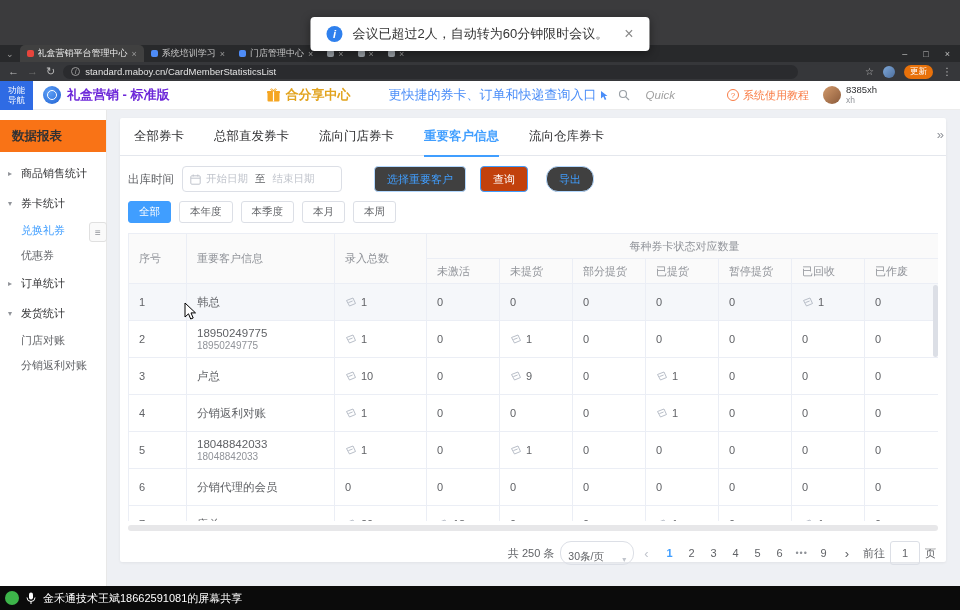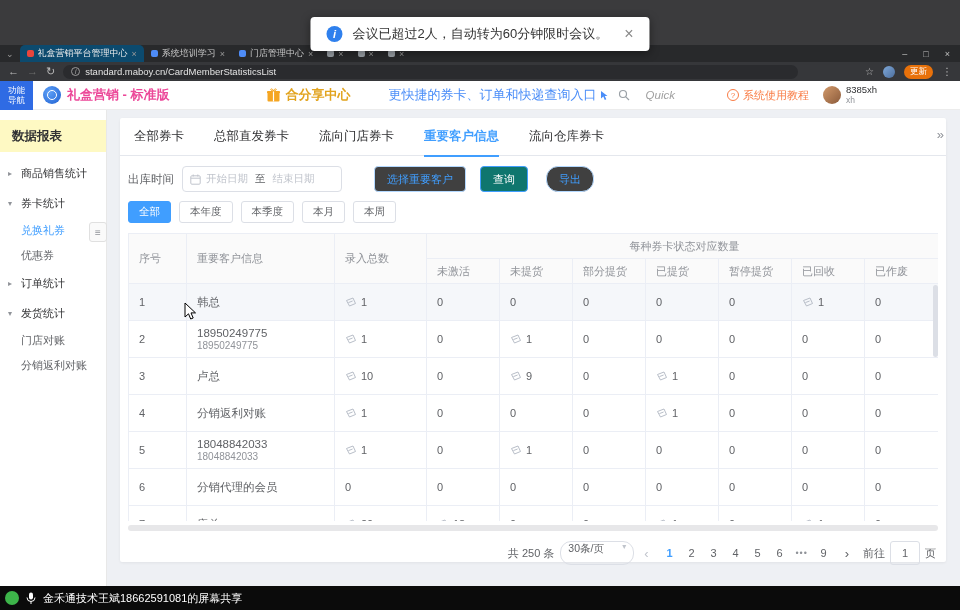--- a/index.html
+++ b/index.html
@@ -16,21 +16,21 @@
   .notice-text { font-size:13px; color:#333; }
   .notice-close { color:#8a8a8a; font-size:16px; margin-left:6px; cursor:pointer; }
 
   
   .tabbar { position:absolute; top:45px; left:0; width:960px; height:17px; background:#28292b;
     display:flex; align-items:flex-end; z-index:6; }
   .tab-strip { display:flex; align-items:flex-end; height:17px; flex:1; min-width:0; }
   .tabsearch { color:#9a9a9a; font-size:9px; padding:0 6px; align-self:center; }
   .btab { height:17px; display:flex; align-items:center; gap:4px; padding:0 7px; font-size:9px;
     color:#c9c9c9; white-space:nowrap; overflow:hidden; max-width:150px; }
-  .btab.active { background:#0c4a6e; border-radius:5px 5px 0 0; color:#ededed; }
+  .btab.active { background:#404040; border-radius:5px 5px 0 0; color:#ededed; }
   .favicon { width:7px; height:7px; border-radius:2px; flex:0 0 auto; }
   .btab-label { overflow:hidden; text-overflow:ellipsis; max-width:108px; }
   .tab-close { color:#9a9a9a; font-size:9px; }
   .win-controls { display:flex; align-items:center; gap:16px; color:#c0c0c0; font-size:9px; padding:0 10px; align-self:center; }
 
   .addressbar { position:absolute; top:62px; left:0; width:960px; height:19px; background:#36373a;
     display:flex; align-items:center; gap:8px; padding:0 8px; z-index:6; }
   .nav-ic { color:#bdbdbd; font-size:11px; line-height:1; }
   .nav-ic.dim { color:#6d6d6d; }
   .urlbox { flex:1; max-width:735px; height:14px; background:#2a2b2e; border-radius:7px;
@@ -43,38 +43,38 @@
   .update-pill { background:#e8710a; color:#fff; font-size:8.5px; padding:1px 6px; border-radius:8px; }
 
   
   .app-header { position:absolute; top:81px; left:0; width:960px; height:29px; background:#fff;
     border-bottom:1px solid #ececec; display:flex; align-items:center; z-index:4; }
   .nav-box { width:33px; height:29px; background:#2f6be4; color:#fff; font-size:8.5px; line-height:1.2;
     display:flex; flex-direction:column; align-items:center; justify-content:center; flex:0 0 auto; }
   .brand-logo { width:18px; height:18px; border-radius:50%; background:radial-gradient(circle at 35% 35%, #5ea0f7, #1d5fd0);
     margin-left:10px; position:relative; flex:0 0 auto; }
   .brand-logo::after { content:''; position:absolute; inset:4px; border:1.5px solid #fff; border-radius:50%; }
-  .brand-text { margin-left:6px; font-size:13px; font-weight:bold; color:#ec4899; white-space:nowrap; }
+  .brand-text { margin-left:6px; font-size:13px; font-weight:bold; color:#6d28d9; white-space:nowrap; }
   .share-center { margin-left:96px; display:flex; align-items:center; gap:5px; font-size:13px; font-weight:bold; color:#e2a41f; white-space:nowrap; }
   .quick-hint { margin-left:38px; font-size:13px; color:#4a8df8; white-space:nowrap; }
   .pointer-ic { margin-left:3px; display:flex; }
   .quick-search { display:flex; align-items:flex-start; gap:16px; margin-left:8px; color:#a0a0a0; font-size:11.5px;font-style:italic; }
   .tutorial { margin-left:52px; display:flex; align-items:center; gap:4px; color:#f97c45; font-size:11px; white-space:nowrap; }
   .q-icon { width:12px; height:12px; border:1px solid #f97c45; border-radius:50%; color:#f97c45; font-size:8px;
     display:flex; align-items:center; justify-content:center; }
   .user { margin-left:14px; display:flex; align-items:center; gap:5px; margin-right:6px; }
   .user-avatar { width:18px; height:18px; border-radius:50%; background:linear-gradient(135deg,#d39a6b,#8a5a3a); }
   .user-names { display:flex; flex-direction:column; line-height:1.15; }
   .user-name { font-size:9.5px; color:#303133; }
   .user-handle { font-size:8.5px; color:#909399; }
 
   
   .sidebar { position:absolute; top:110px; left:0; width:107px; height:476px; background:#fff;
     border-right:1px solid #e8e8e8; z-index:2; }
-  .sb-title { margin-top:10px; height:32px; background:#fef9c3; display:flex; align-items:center;
+  .sb-title { margin-top:10px; height:32px; background:#f97316; display:flex; align-items:center;
     padding-left:12px; font-size:12.5px; font-weight:bold; color:#303133; }
   .sb-menu { padding-top:6px; }
   .sb-group { display:flex; align-items:center; gap:5px; height:30px; padding-left:8px;
     font-size:11px; color:#303133; cursor:pointer; }
   .caret { font-size:8px; color:#909399; width:8px; }
   .sb-child { height:25px; display:flex; align-items:center; padding-left:21px; font-size:11px; color:#606266; cursor:pointer; }
   .sb-child.active { color:#409eff; }
   .collapse-handle { position:absolute; left:89px; top:222px; width:18px; height:20px; background:#fafafa;
     border:1px solid #e0e0e0; border-radius:3px; display:flex; align-items:center; justify-content:center;
     color:#909399; font-size:10px; z-index:3; }
@@ -90,21 +90,21 @@
   .expand-box { position:absolute; right:4px; top:9px; color:#909399; font-size:13px; letter-spacing:-2px; }
 
   .filter-row { display:flex; align-items:center; padding:10px 8px 0 8px; gap:8px; }
   .f-label { font-size:11.5px; color:#606266; white-space:nowrap; }
   .date-input { width:160px; height:26px; border:1px solid #dcdfe6; border-radius:4px;
     display:flex; align-items:center; gap:5px; padding:0 7px; background:#fff; }
   .ph { font-size:10.5px; color:#c0c4cc; white-space:nowrap; }
   .range-sep { font-size:10.5px; color:#606266; margin:0 2px; }
   .btn { height:26px; border-radius:4px; font-size:11px; display:inline-flex; align-items:center; padding:0 12px; cursor:pointer; white-space:nowrap; }
   .btn-plain { background:#404040; border:1px solid #b3d8ff; color:#409eff; }
-  .btn-primary { background:#0f766e; border:1px solid #409eff; color:#fff; }
+  .btn-primary { background:#c2410c; border:1px solid #409eff; color:#fff; }
   .quick-row { display:flex; gap:8px; padding:9px 8px 0 8px; }
   .chip { height:22px; padding:0 10px; font-size:10.5px; border-radius:3px; display:inline-flex; align-items:center; cursor:pointer; }
   .chip.active { background:#409eff; border:1px solid #409eff; color:#fff; }
   .chip.plain { background:#fff; border:1px solid #dcdfe6; color:#606266; }
 
   .table-wrap { margin:10px 8px 0 8px; height:288px; overflow:hidden; position:relative; }
   table { width:810px; border-collapse:collapse; table-layout:fixed; }
   th { border:1px solid #ebeef5; background:#fafafa; color:#909399; font-weight:normal;
     font-size:11px; height:25px; text-align:left; padding-left:10px; }
   th.center { text-align:center; padding-left:4px; }
@@ -112,21 +112,21 @@
   tr.hover-row td { background:#f5f7fa; }
   .cell-name { display:block; font-size:11.5px; color:#606266; }
   .cell-sub { display:block; font-size:10px; color:#909399; margin-top:1px; }
   .count-wrap { display:inline-flex; align-items:center; gap:4px; }
   .vscroll { position:absolute; right:0; top:52px; width:5px; height:72px; background:#dcdfe6; border-radius:3px; }
   .hscroll { margin:4px 8px 0 8px; height:6px; background:#e7e7e9; border-radius:3px; }
 
   .pagi { display:flex; align-items:center; justify-content:flex-end; gap:6px; padding:10px 10px 0 0;
     font-size:11px; color:#606266; }
   .psize { width:74px; height:24px; border:1px solid #dcdfe6; border-radius:11px; display:flex;
-    align-items:flex-start; justify-content:space-between; padding:0 7px; font-size:10.5px; color:#606266; }
+    align-items:flex-end; justify-content:space-between; padding:0 7px; font-size:10.5px; color:#606266; }
   .psize .caret-sm { font-size:8px; color:#c0c4cc; }
   .parrow { padding:0 4px; color:#c0c4cc; font-size:13px; }
   .parrow.enabled { color:#606266; cursor:pointer; }
   .pnum { min-width:22px; height:22px; display:flex; align-items:center; justify-content:center; cursor:pointer; }
   .pnum.active { color:#409eff; font-weight:bold; }
   .pnum.more { color:#909399; letter-spacing:1px; font-size:9px; }
   .goto-wrap { display:flex; align-items:center; gap:5px; margin-left:4px; }
   .goto-input { width:30px; height:24px; border:1px solid #dcdfe6; border-radius:3px;
     display:flex; align-items:center; justify-content:center; font-size:11px; color:#606266; }
 

